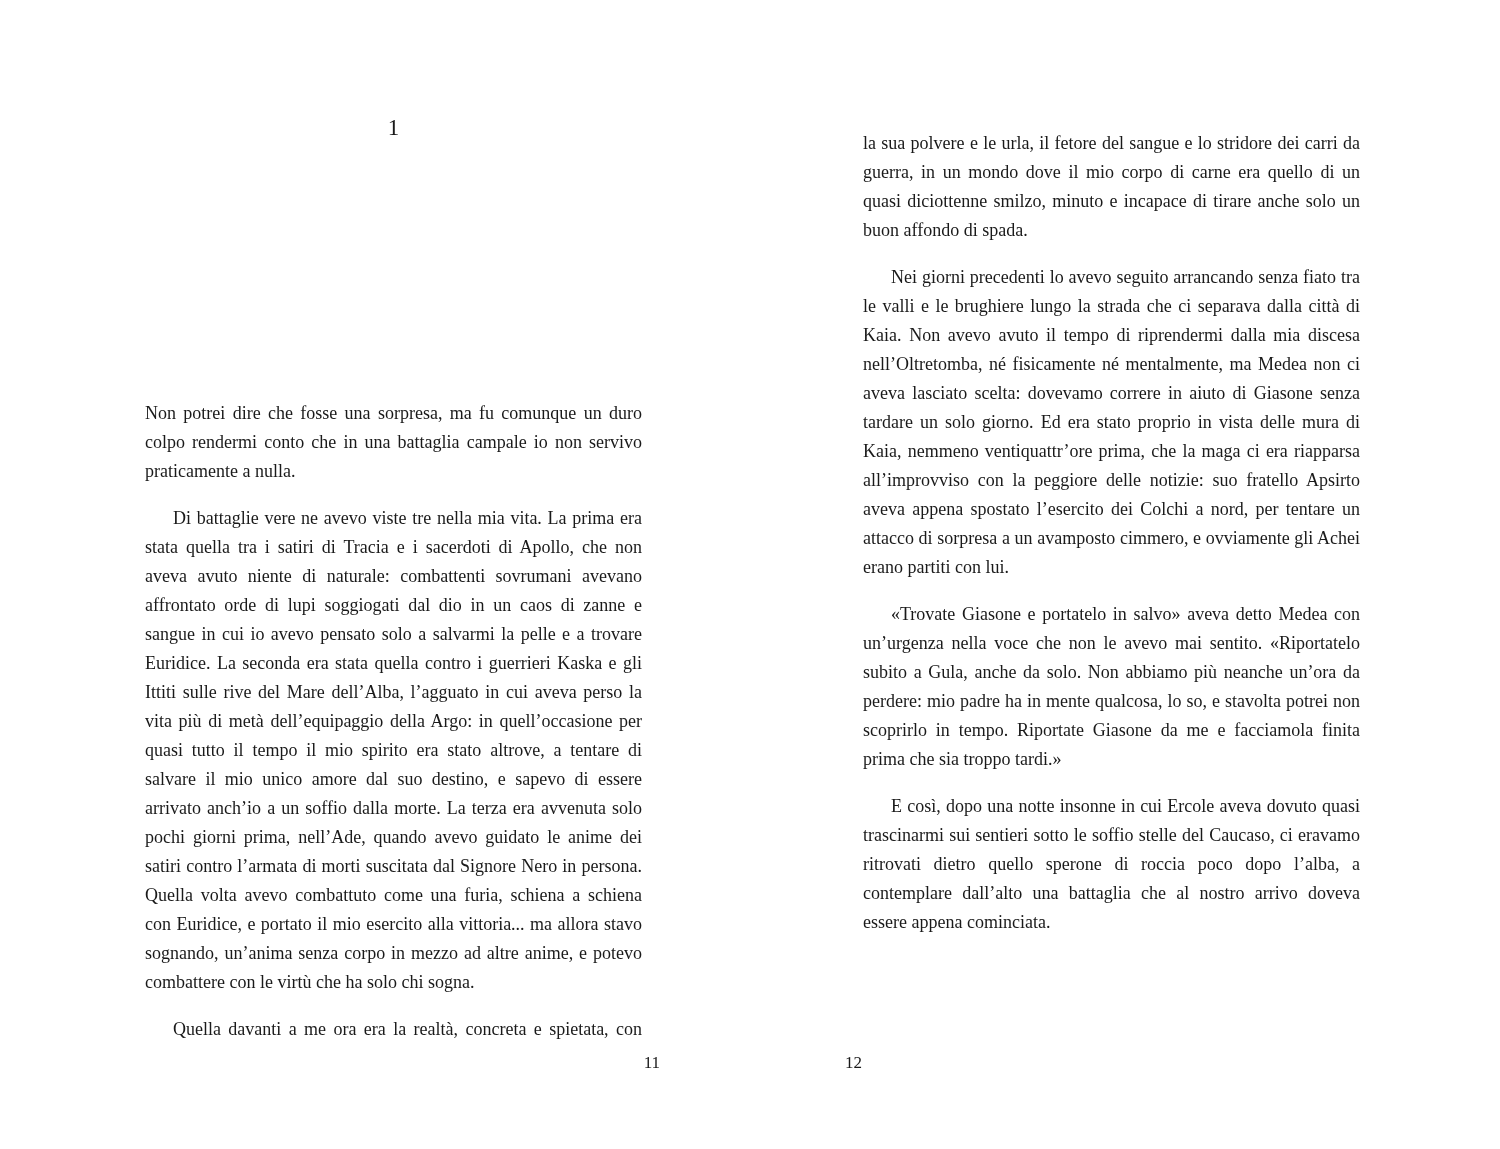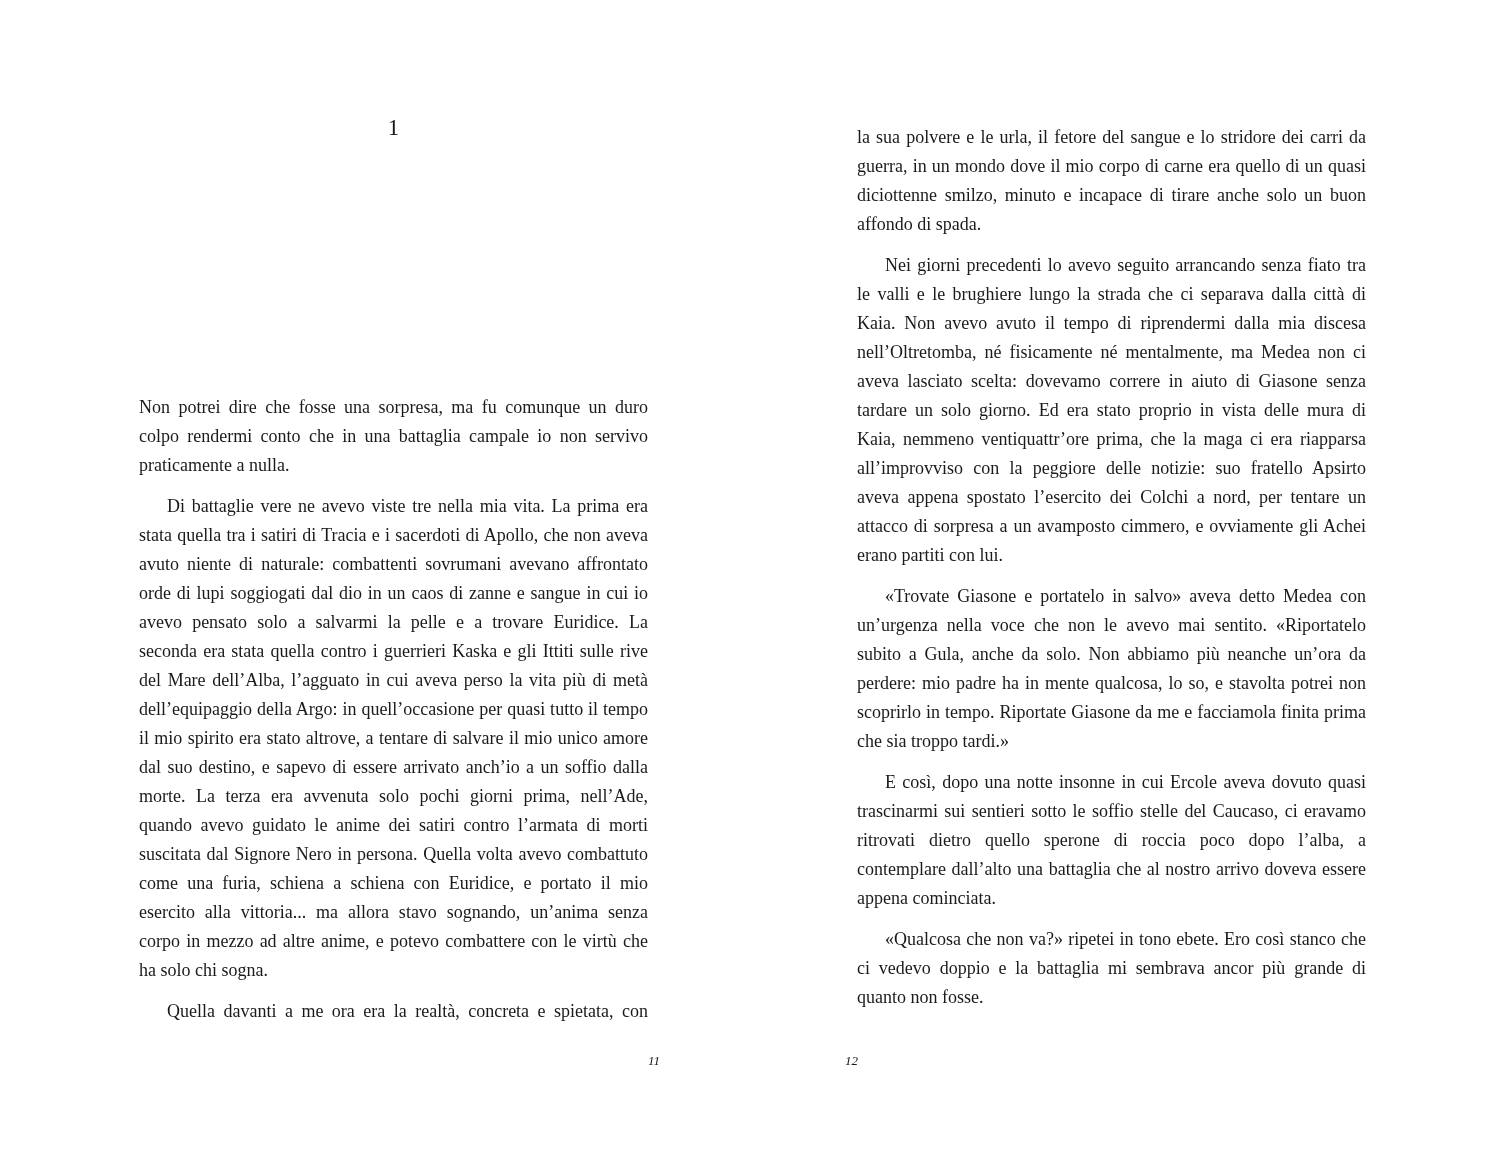--- a/index.html
+++ b/index.html
@@ -39,36 +39,35 @@
   }
 
   .text-block {
     position: absolute;
     width: 533px;
   }
   .page.left  .text-block { left: 127px; top: 381px; }
   .page.right .text-block { left: 95px;  top: 111px; }
 
   .para {
-    margin: 12px;
+    margin: 18px;
     padding: 0;
     font-size: 18px;
     line-height: 29px;
     text-align: justify;
   }
   .para.indent { text-indent: 28px; }
   
   .para.cont { text-align-last: justify; white-space: nowrap; }
 
   .page-number {
     position: absolute;
     top: 1053px;
-    font-size: 13px;
+    font-size: 17px;
     line-height: 1.2;
-    font-style: italic;
   }
   .page.left .page-number {
     left: 127px;
     width: 533px;
     text-align: right;
   }
   .page.right .page-number {
     left: 95px;
   }
 </style>
@@ -88,19 +87,18 @@
 
     <div class="page-number">11</div>
   </section>
 
   <section class="page right">
     <div class="text-block">
       <p class="para">la sua polvere e le urla, il fetore del sangue e lo stridore dei carri da guerra, in un mondo dove il mio corpo di carne era quello di un quasi diciottenne smilzo, minuto e incapace di tirare anche solo un buon affondo di spada.</p>
       <p class="para indent">Nei giorni precedenti lo avevo seguito arrancando senza fiato tra le valli e le brughiere lungo la strada che ci separava dalla città di Kaia. Non avevo avuto il tempo di riprendermi dalla mia discesa nell’Oltretomba, né fisicamente né mentalmente, ma Medea non ci aveva lasciato scelta: dovevamo correre in aiuto di Giasone senza tardare un solo giorno. Ed era stato proprio in vista delle mura di Kaia, nemmeno ventiquattr’ore prima, che la maga ci era riapparsa all’improvviso con la peggiore delle notizie: suo fratello Apsirto aveva appena spostato l’esercito dei Colchi a nord, per tentare un attacco di sorpresa a un avamposto cimmero, e ovviamente gli Achei erano partiti con lui.</p>
       <p class="para indent">«Trovate Giasone e portatelo in salvo» aveva detto Medea con un’urgenza nella voce che non le avevo mai sentito. «Riportatelo subito a Gula, anche da solo. Non abbiamo più neanche un’ora da perdere: mio padre ha in mente qualcosa, lo so, e stavolta potrei non scoprirlo in tempo. Riportate Giasone da me e facciamola finita prima che sia troppo tardi.»</p>
       <p class="para indent">E così, dopo una notte insonne in cui Ercole aveva dovuto quasi trascinarmi sui sentieri sotto le soffio stelle del Caucaso, ci eravamo ritrovati dietro quello sperone di roccia poco dopo l’alba, a contemplare dall’alto una battaglia che al nostro arrivo doveva essere appena cominciata.</p>
-      <p class="para indent">«Qualcosa che non va?» ripetei in tono ebete. Ero così stanco che ci vedevo doppio e la battaglia mi sembrava ancor più grande di quanto non fosse.</p>
     </div>
 
     <div class="page-number">12</div>
   </section>
 
 </div>
 
 </body></html>

